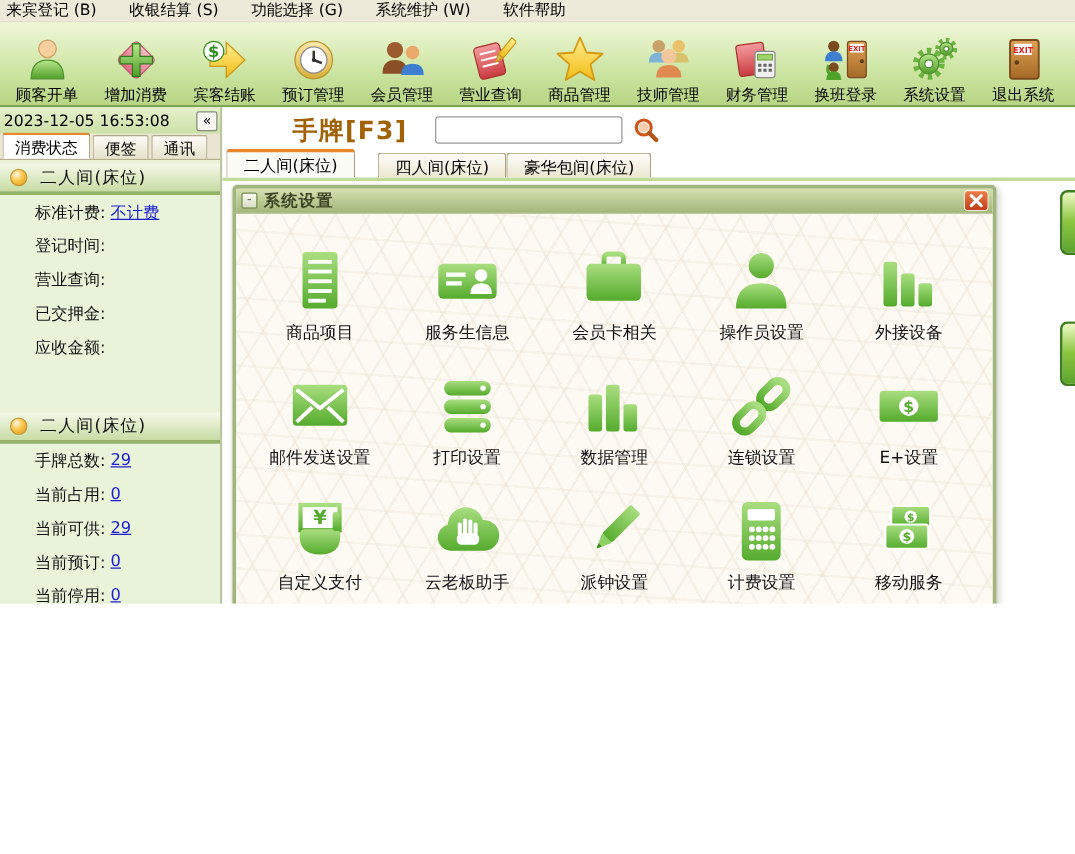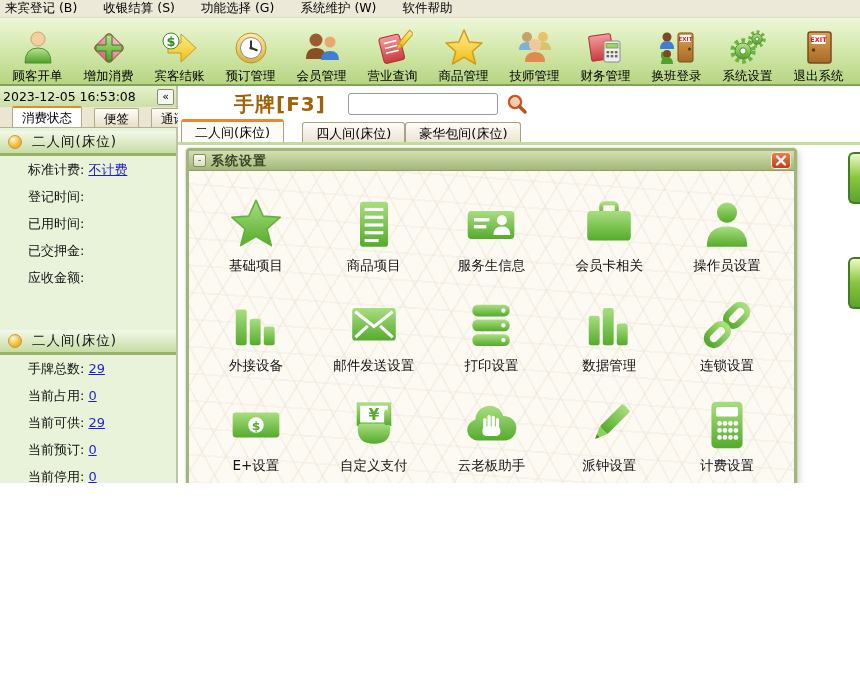--- a/index.html
+++ b/index.html
@@ -18,21 +18,21 @@
   .tool .tlabel { font-size:12.5px; color:#000; white-space:nowrap; line-height:15px; }
 
   
   .bodyrow { display:flex; height:597px; }
 
   
   .sidebar { width:178px; background:#e9f3da; border-right:2px solid #b9c6a2; display:flex; flex-direction:column; }
   .datebar { height:21px; background:linear-gradient(#e6f1cc,#cbe0a6); display:flex; align-items:center; font-size:12.5px; padding:0 2px 0 3px; color:#000; white-space:nowrap; }
   .collapse-btn { margin-left:auto; width:17px; height:16px; background:#f7f7f2; border:1px solid #8a8a7a; font-size:11px; line-height:13px; text-align:center; cursor:pointer; border-radius:2px; }
   .side-tabs { height:21px; background:#ebe6d2; display:flex; align-items:flex-end; border-bottom:1px solid #b5ae90; }
-  .side-tab { padding:2px 9px 1px; font-size:12.5px; background:linear-gradient(#fdfcf7,#e6e1ca); border:1px solid #b0a98c; border-bottom:none; border-radius:2px 2px 0 0; margin-left:12px; white-space:nowrap; cursor:pointer; height:19px; }
+  .side-tab { padding:2px 9px 1px; font-size:12.5px; background:linear-gradient(#fdfcf7,#e6e1ca); border:1px solid #b0a98c; border-bottom:none; border-radius:2px 2px 0 0; margin-left:2px; white-space:nowrap; cursor:pointer; height:19px; }
   .side-tab.active { background:#fff; border-top:2px solid #e8872e; height:21px; padding-top:2px; }
   .side-panel { flex:1; background:#e9f3da; }
   .sec-header { height:25px; margin-top:3px; background:linear-gradient(#f3f9e8,#c8dca4); border-bottom:3px solid #94b369; display:flex; align-items:center; gap:10px; padding-left:8px; }
   .ball { width:14px; height:14px; border-radius:50%; background:radial-gradient(circle at 35% 30%, #fff8e0, #f8c64a 45%, #e2931a); border:1px solid #c49a37; }
   .sec-title { font-size:13.5px; color:#111; letter-spacing:1px; }
   .fieldrow { display:flex; align-items:center; height:27px; padding-left:28px; font-size:13px; color:#111; white-space:nowrap; }
   .fieldrow .val { color:#1f1fd0; margin-left:4px;text-decoration:underline; }
   .gap36 { height:36px; }
 
   
@@ -264,21 +264,21 @@
         </div>
         <div class="fieldrow">
           <span>标准计费:</span>
           <span class="val">不计费</span>
         </div>
         <div class="fieldrow">
           <span>登记时间:</span>
           <span class="val"></span>
         </div>
         <div class="fieldrow">
-          <span>已用时间:</span>
+          <span>营业查询:</span>
           <span class="val"></span>
         </div>
         <div class="fieldrow">
           <span>已交押金:</span>
           <span class="val"></span>
         </div>
         <div class="fieldrow">
           <span>应收金额:</span>
           <span class="val"></span>
         </div>
@@ -337,26 +337,20 @@
       <div class="dlg-icon">-</div>
       <span class="dlg-text">系统设置</span>
       <svg class="dlg-close" viewBox="0 0 20 17">
         <rect x="0.5" y="0.5" width="19" height="16" rx="3" fill="url(#rg)" stroke="#f4ecdb"></rect>
         <line x1="6" y1="4.5" x2="14" y2="12.5" stroke="#fff" stroke-width="2.4" stroke-linecap="round"></line>
         <line x1="14" y1="4.5" x2="6" y2="12.5" stroke="#fff" stroke-width="2.4" stroke-linecap="round"></line>
       </svg>
     </div>
     <div class="dlg-body">
 
-      <div class="gitem">
-        <svg viewBox="0 0 36 36">
-          <polygon points="18,2 22.6,12.3 33.5,13.1 25.1,20.5 27.9,31.3 18,25.4 8.1,31.3 10.9,20.5 2.5,13.1 13.4,12.3" fill="url(#gg)" stroke-linejoin="round" stroke="#63b238"></polygon>
-        </svg>
-        <span class="glabel">基础项目</span>
-      </div>
       <div class="gitem">
         <svg viewBox="0 0 36 36">
           <rect x="9" y="3" width="18" height="29" rx="2" fill="url(#gg)"></rect>
           <g fill="#fff">
               <rect x="12" y="7" width="12" height="2"></rect>
               <rect x="12" y="12" width="12" height="2"></rect>
               <rect x="12" y="17" width="12" height="2"></rect>
               <rect x="12" y="22" width="12" height="2"></rect>
               <rect x="12" y="27" width="9" height="2"></rect>
             </g>

